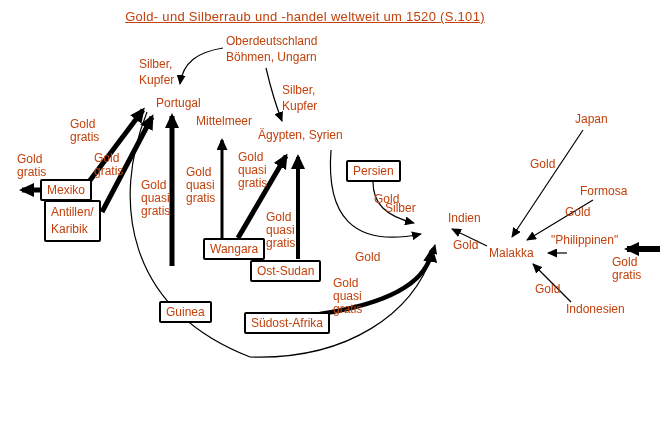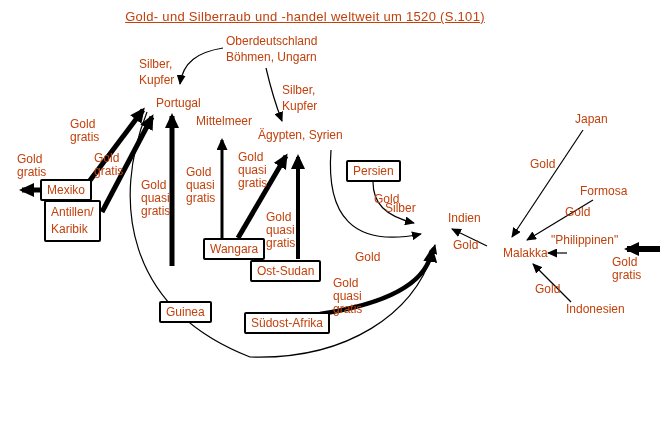--- a/index.html
+++ b/index.html
@@ -66,21 +66,21 @@
 
   <div class="lbl lh16" style="left:226px; top:33px;">Oberdeutschland
 Böhmen, Ungarn</div>
   <div class="lbl" style="left:156px; top:97px;">Portugal</div>
   <div class="lbl" style="left:196px; top:115px;">Mittelmeer</div>
   <div class="lbl" style="left:258px; top:129px;">Ägypten, Syrien</div>
   <div class="lbl" style="left:448px; top:212px;">Indien</div>
   <div class="lbl" style="left:575px; top:113px;">Japan</div>
   <div class="lbl" style="left:580px; top:185px;">Formosa</div>
   <div class="lbl" style="left:551px; top:234px;">"Philippinen"</div>
-  <div class="lbl" style="left:489px; top:247px;margin-left:14px;">Malakka</div>
+  <div class="lbl" style="left:489px; top:247px;">Malakka</div>
   <div class="lbl" style="left:566px; top:303px;">Indonesien</div>
 
   <div class="node-box" style="left:40px;  top:179px;">Mexiko</div>
   <div class="node-box" style="left:44px;  top:200px; line-height:17px;">Antillen/
 Karibik</div>
   <div class="node-box" style="left:159px; top:265px;margin-top:36px;">Guinea</div>
   <div class="node-box" style="left:203px; top:238px;">Wangara</div>
   <div class="node-box" style="left:250px; top:260px;">Ost-Sudan</div>
   <div class="node-box" style="left:346px; top:160px;">Persien</div>
   <div class="node-box" style="left:244px; top:312px;">Südost-Afrika</div>

